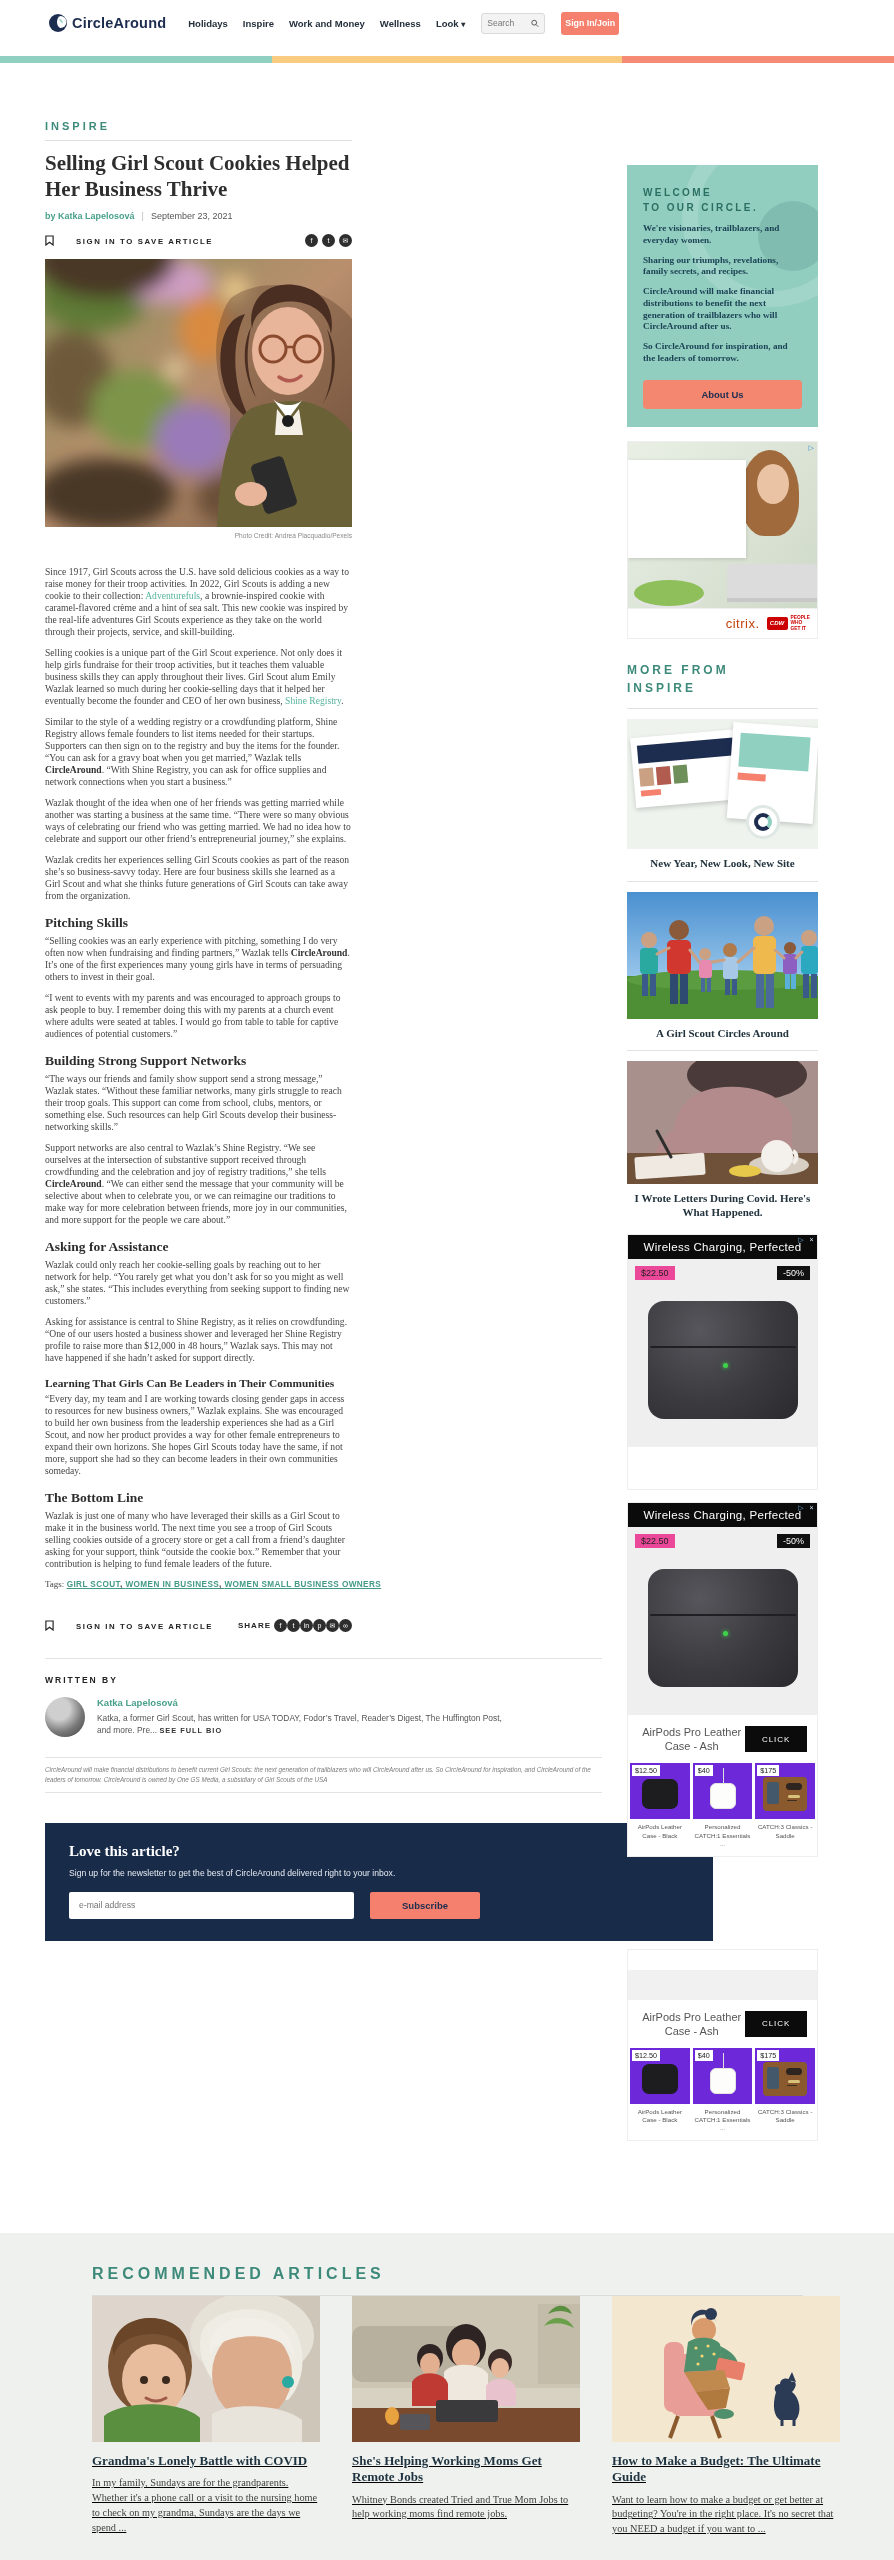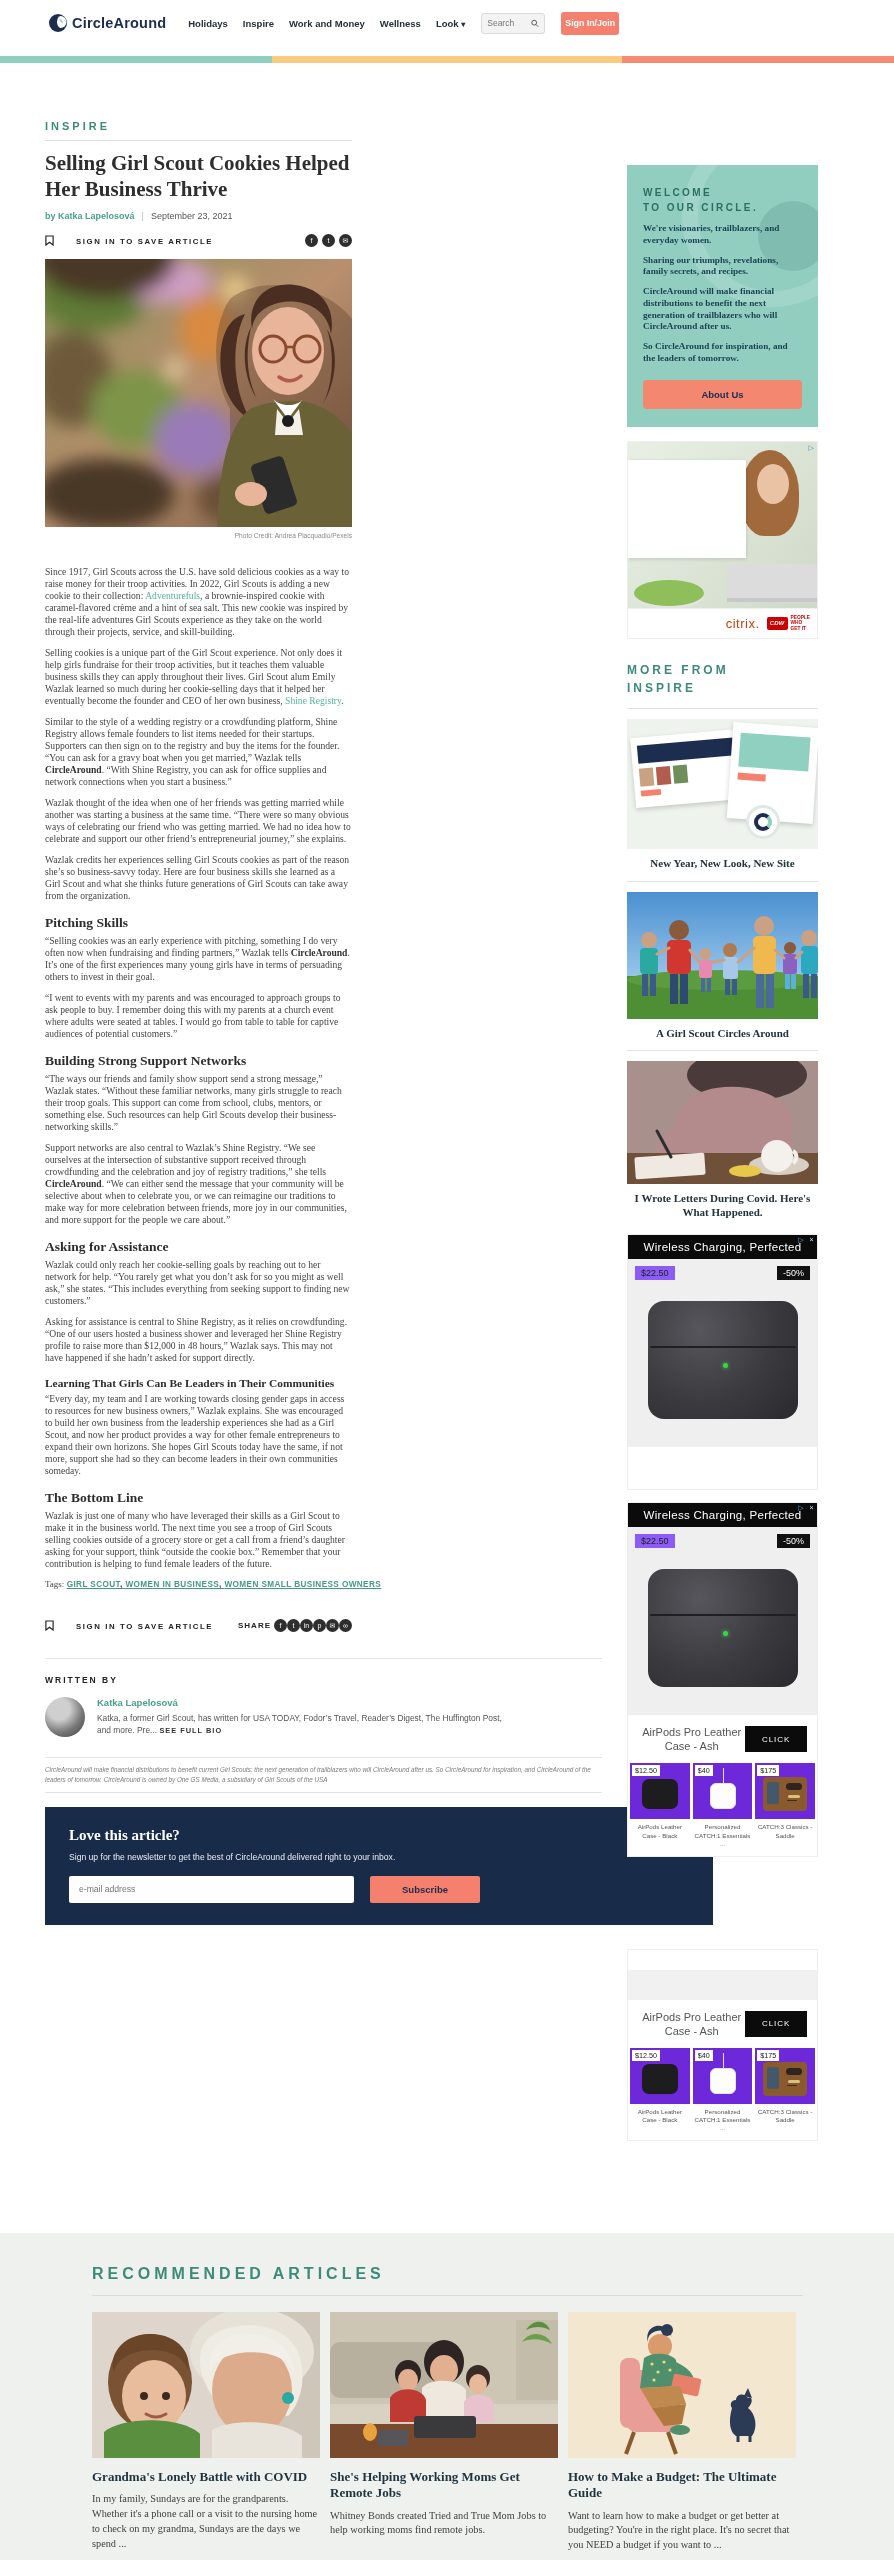--- a/index.html
+++ b/index.html
@@ -56,21 +56,21 @@
   .widerule { width:557px; border-top:1px solid #e3e3e3; margin-top:26px; }
   .wb-label { margin-top:16px; font-size:8.5px; font-weight:bold; letter-spacing:2px; color:#222; }
   .writer { margin-top:12px; display:flex; gap:12px; width:460px; }
   .avatar { width:40px; height:40px; border-radius:50%; background:radial-gradient(circle at 35% 30%, #cfcfcf 0 28%, #7a7a7a 60%, #3a3a3a 100%); flex:none; }
   .writer .wname { font-size:9.5px; font-weight:bold; color:#49a08b; }
   .writer .wbio { margin-top:4px; font-size:8.4px; line-height:1.45; color:#555; }
   .writer .wbio .fullbio { font-size:7.4px; font-weight:bold; letter-spacing:1px; color:#333; cursor:pointer; }
 
   .disclaimer { width:557px; margin-top:20px; padding:7px 0; border-top:1px solid #e3e3e3; border-bottom:1px solid #e3e3e3; font-style:italic; font-size:6.3px; line-height:1.55; color:#7c7c7c; }
 
-  .newsbox { width:668px; margin-top:14px; background:#182b49; padding:20px 24px 22px; }
+  .newsbox { width:668px; margin-top:30px; background:#182b49; padding:20px 24px 22px; }
   .newsbox h3 { font-family:"Liberation Serif", serif; font-size:15px; color:#fff; }
   .newsbox .ntext { margin-top:7px; width:330px; font-size:8.6px; line-height:1.5; color:#e8ecf2; }
   .newsrow { margin-top:12px; display:flex; }
   .newsrow input { width:285px; height:27px; border:0; border-radius:2px; background:#fff; font-size:8.6px; color:#444; padding:0 10px; outline:none; }
   .subbtn { margin-left:16px; width:110px; height:27px; background:#f4806d; border:0; border-radius:2px; color:#1d2d50; font-size:9.5px; font-weight:bold; cursor:pointer; }
 
   
   .sb { position:absolute; top:165px; left:627px; width:191px; }
   .welcome { position:relative; overflow:hidden; background:#92cec0; padding:20px 16px 18px; }
   .welcome::before { content:""; position:absolute; right:-46px; top:-40px; width:150px; height:150px; border-radius:50%; border:16px solid rgba(255,255,255,.14); }
@@ -115,21 +115,21 @@
 
   .v-kids { height:127px; }
   .v-letters { height:123px; }
 
   
   .wad { margin-top:12px; border:1px solid #eee; background:#fff; cursor:pointer; }
   .wad-banner { position:relative; height:24px; background:#0b0b0b; color:#fff; font-size:11.5px; display:flex; align-items:center; justify-content:center; letter-spacing:.3px; }
   .wad-banner .ad-x { position:absolute; right:3px; top:1px; font-size:7px; color:#cfe4f4; }
   .wad-banner .ad-i { position:absolute; right:13px; top:1px; font-size:7px; color:#6db3e8; }
   .wad-body { position:relative; height:188px; background:#efefef; }
-  .chip-price { position:absolute; left:7px; top:7px; background:#8b5cf6; padding:2px 6px; font-size:9px; color:#222; }
+  .chip-price { position:absolute; left:7px; top:7px; background:#ec4899; padding:2px 6px; font-size:9px; color:#222; }
   .chip-disc { position:absolute; right:7px; top:7px; background:#111; padding:2px 6px; font-size:9px; color:#fff; }
   .case { position:absolute; left:50%; top:54%; transform:translate(-50%,-50%); width:150px; height:118px; border-radius:16px; background:radial-gradient(circle at 35% 25%, #56565c 0%, #3a3a3f 55%, #2a2a2e 100%); }
   .case::before { content:""; position:absolute; left:2px; right:2px; top:38%; height:2px; background:#202024; border-radius:2px; }
   .case::after { content:""; position:absolute; left:50%; top:52%; width:5px; height:5px; border-radius:50%; background:#3fd24a; box-shadow:0 0 4px #3fd24a; }
   .wad-white { height:42px; background:#fff; }
   .wad-titlerow { display:flex; align-items:center; justify-content:space-between; padding:10px 10px 6px; background:#fff; }
   .wad-title { width:108px; text-align:center; font-size:11px; line-height:1.3; color:#555; }
   .clickbtn { width:62px; height:26px; background:#0b0b0b; color:#fff; border:0; font-size:8px; letter-spacing:1px; cursor:pointer; }
   .wad-products { display:flex; background:#fff; padding:4px 2px 8px; gap:3px; }
   .wprod { flex:1; text-align:center; }
@@ -143,21 +143,21 @@
   .pr-tray::before { content:""; position:absolute; left:4px; top:5px; width:12px; height:22px; border-radius:2px; background:#43586b; }
   .pr-tray::after { content:""; position:absolute; right:5px; top:6px; width:16px; height:7px; border-radius:4px; background:#2e2420; box-shadow:0 10px 0 -2px #d8c27a, -2px 14px 0 -3px #3a2e22; }
   .wad3-top { height:20px; background:#fff; }
   .wad3-grey { height:30px; background:#f1f1f1; }
 
   
   .rec { position:absolute; top:2233px; left:0; width:894px; height:327px; background:#eff1ee; }
   .rec-in { margin-left:92px; width:711px; padding-top:32px; }
   .rec h2 { font-size:16px; font-weight:bold; letter-spacing:4px; color:#3d8a7b; }
   .rec-rule { border-top:1px solid #d9dcd8; margin-top:12px; }
-  .rec-cards { display:flex; gap:10px; margin-top:16px; }
+  .rec-cards { display:flex; gap:32px; margin-top:0;text-decoration:underline; }
   .reccard { width:228px; cursor:pointer; }
   .reccard .img { width:228px; height:146px; overflow:hidden; position:relative; }
   .reccard .rtitle { margin-top:11px; font-family:"Liberation Serif", serif; font-weight:bold; font-size:13px; line-height:1.25; color:#1f3440; }
   .reccard .rexc { margin-top:7px; font-family:"Liberation Serif", serif; font-size:10.3px; line-height:1.45; color:#3f3f3f; }
 
   .bm { flex:none; }
 </style>
 </head>
 <body>
 

